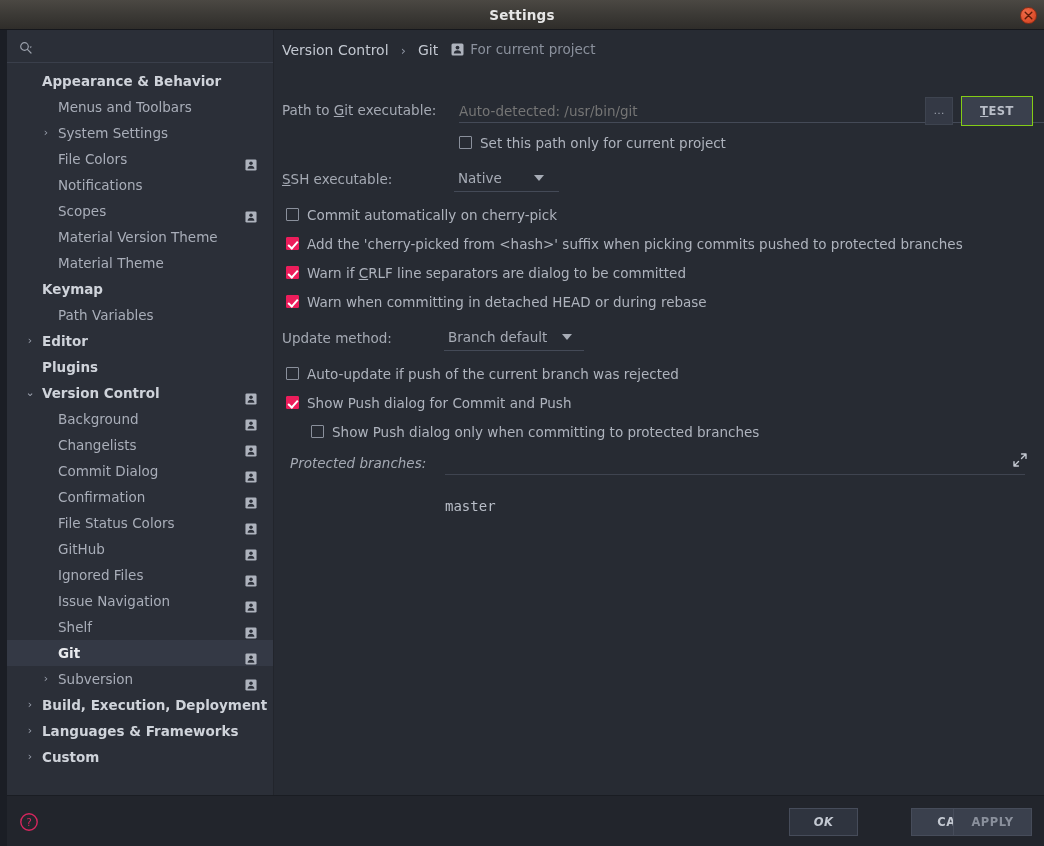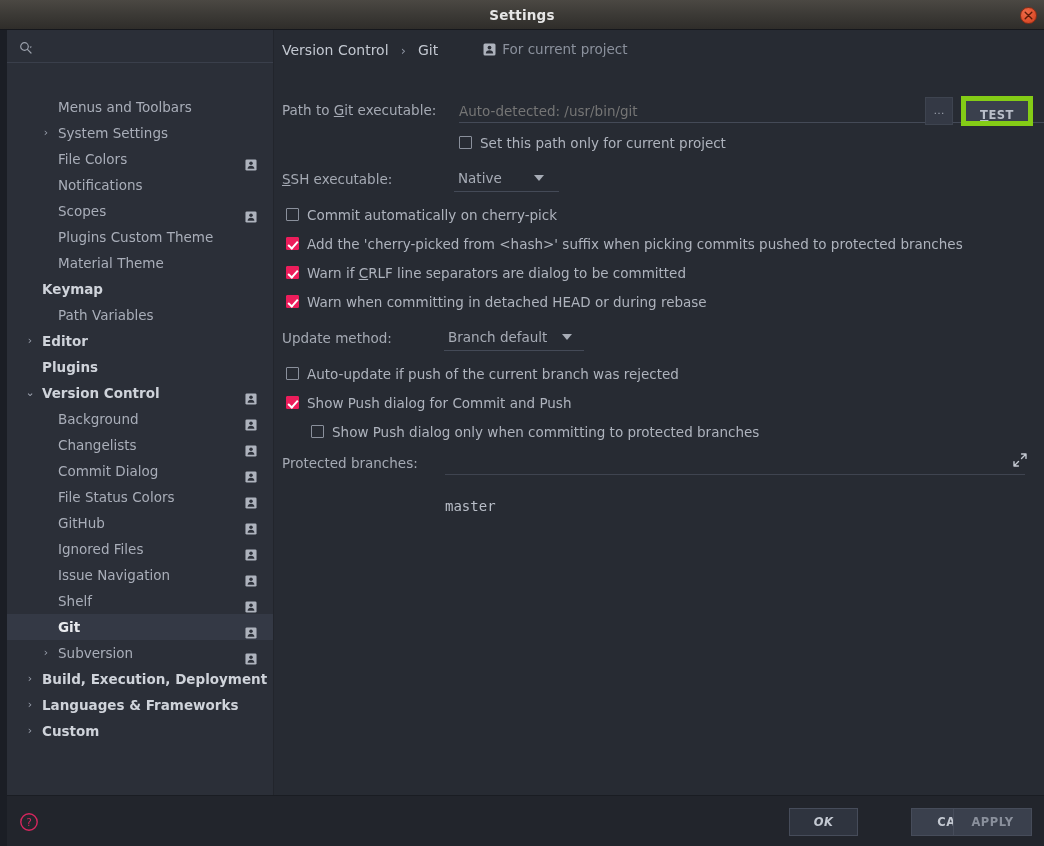--- a/index.html
+++ b/index.html
@@ -122,21 +122,21 @@
 
   .breadcrumb {
     position: absolute; left: 8px; top: 8px;
     height: 22px; line-height: 22px;
     white-space: nowrap;
   }
   .bc-link { color: #c3c8d1; font-size: 14px; }
   .bc-sep  { color: #8d93a0; font-size: 13px; margin: 0 7px; }
   .bc-cur  { color: #c3c8d1; font-size: 14px; }
   .bc-proj {
-    display: inline-block; margin-left: 40px;
+    display: inline-block; margin-left: 8px;
     color: #8b919d; font-size: 13.5px; vertical-align: middle;
   }
   .bc-proj .pico { display: inline-block; vertical-align: -2px; margin-right: 6px; }
 
   .lbl {
     position: absolute; color: #a5aab4; font-size: 13.5px;
     line-height: 20px; white-space: nowrap;
   }
   .mn { text-decoration: underline; }
 
@@ -157,21 +157,21 @@
     width: 28px; height: 28px;
     background: #343945; border: 1px solid #3e4插;
     border: 1px solid #3e4450;
     color: #9aa0ab; font-size: 11px;
     text-align: center; line-height: 26px;
     cursor: pointer;
   }
   .test-btn {
     position: absolute; left: 687px; top: 66px;
     width: 72px; height: 30px;
-    background: #3a404d; border: 5px solid #84cc16;
+    background: #3a404d; border: 1px solid #84cc16;
     color: #b9bec8; font-size: 11.5px; font-weight: bold;
     text-align: center; line-height: 28px;
     letter-spacing: 0.5px;
     cursor: pointer;
   }
 
   
   .cbrow {
     position: absolute; height: 22px; white-space: nowrap;
     cursor: pointer;
@@ -283,20 +283,21 @@
             <circle cx="5.5" cy="5.5" r="3.8" fill="none" stroke="#9aa0ab" stroke-width="1.2"></circle>
             <path d="M8.4 8.4 L12 12" stroke="#9aa0ab" stroke-width="1.2" stroke-linecap="round"></path>
             <path d="M10.6 5.6 l2.2 0 l-1.1 1.7 z" fill="#9aa0ab"></path>
           </svg>
         </span>
         <input class="search-input" type="text" placeholder="" style="">
       </div>
       <div class="tree" id="tree">
           <div class="tree-row lvl0">
             <span class="arrow"></span>
+            <span class="label">Appearance &amp; Behavior</span>
           </div>
           <div class="tree-row lvl1">
             <span class="arrow"></span>
             <span class="label">Menus and Toolbars</span>
           </div>
           <div class="tree-row lvl1">
             <span class="arrow">›</span>
             <span class="label">System Settings</span>
           </div>
           <div class="tree-row lvl1">
@@ -316,21 +317,21 @@
             <span class="arrow"></span>
             <span class="label">Scopes</span>
             <span class="proj-badge"><svg width="12" height="12" viewBox="0 0 13 13">
                 <rect x="0.5" y="0.5" width="12" height="12" rx="1.5" fill="#aeb3bd"></rect>
                 <circle cx="6.5" cy="4.6" r="1.9" fill="#2b2f38"></circle>
                 <path d="M2.8 10.6 c0-2.2 1.7-3.3 3.7-3.3 s3.7 1.1 3.7 3.3 z" fill="#2b2f38"></path>
               </svg></span>
           </div>
           <div class="tree-row lvl1">
             <span class="arrow"></span>
-            <span class="label">Plugins Custom Theme</span>
+            <span class="label">Material Version Theme</span>
           </div>
           <div class="tree-row lvl1">
             <span class="arrow"></span>
             <span class="label">Material Theme</span>
           </div>
           <div class="tree-row lvl0">
             <span class="arrow"></span>
             <span class="label">Keymap</span>
           </div>
           <div class="tree-row lvl1">
@@ -368,20 +369,29 @@
             <span class="label">Changelists</span>
             <span class="proj-badge"><svg width="12" height="12" viewBox="0 0 13 13">
                 <rect x="0.5" y="0.5" width="12" height="12" rx="1.5" fill="#aeb3bd"></rect>
                 <circle cx="6.5" cy="4.6" r="1.9" fill="#2b2f38"></circle>
                 <path d="M2.8 10.6 c0-2.2 1.7-3.3 3.7-3.3 s3.7 1.1 3.7 3.3 z" fill="#2b2f38"></path>
               </svg></span>
           </div>
           <div class="tree-row lvl1">
             <span class="arrow"></span>
             <span class="label">Commit Dialog</span>
+            <span class="proj-badge"><svg width="12" height="12" viewBox="0 0 13 13">
+                <rect x="0.5" y="0.5" width="12" height="12" rx="1.5" fill="#aeb3bd"></rect>
+                <circle cx="6.5" cy="4.6" r="1.9" fill="#2b2f38"></circle>
+                <path d="M2.8 10.6 c0-2.2 1.7-3.3 3.7-3.3 s3.7 1.1 3.7 3.3 z" fill="#2b2f38"></path>
+              </svg></span>
+          </div>
+          <div class="tree-row lvl1">
+            <span class="arrow"></span>
+            <span class="label">Confirmation</span>
             <span class="proj-badge"><svg width="12" height="12" viewBox="0 0 13 13">
                 <rect x="0.5" y="0.5" width="12" height="12" rx="1.5" fill="#aeb3bd"></rect>
                 <circle cx="6.5" cy="4.6" r="1.9" fill="#2b2f38"></circle>
                 <path d="M2.8 10.6 c0-2.2 1.7-3.3 3.7-3.3 s3.7 1.1 3.7 3.3 z" fill="#2b2f38"></path>
               </svg></span>
           </div>
           <div class="tree-row lvl1">
             <span class="arrow"></span>
             <span class="label">File Status Colors</span>
             <span class="proj-badge"><svg width="12" height="12" viewBox="0 0 13 13">
@@ -539,21 +549,21 @@
       <div class="cbrow" style="left:12px; top:363px;">
         <span class="cbox checked"></span>
         <span class="ctext">Show Push dialog for Commit and Push</span>
       </div>
 
       <div class="cbrow" style="left:37px; top:392px;">
         <span class="cbox"></span>
         <span class="ctext">Show Push dialog only when committing to protected branches</span>
       </div>
 
-      <div class="lbl" style="left:8px; top:423px;">Protected branches:</div>
+      <div class="lbl" style="left:16px; top:423px;font-style:italic;">Protected branches:</div>
       <div class="pb-field">
         <input type="text" value="master" style="">
       </div>
       <span class="expand-icon">
         <svg width="16" height="16" viewBox="0 0 16 16">
           <path d="M14 2 L9.5 6.5 M14 2 L9.6 2 M14 2 L14 6.4" stroke="#c3c8d1" stroke-width="1.4" fill="none" stroke-linecap="round"></path>
           <path d="M2 14 L6.5 9.5 M2 14 L6.4 14 M2 14 L2 9.6" stroke="#c3c8d1" stroke-width="1.4" fill="none" stroke-linecap="round"></path>
         </svg>
       </span>
     </div>

